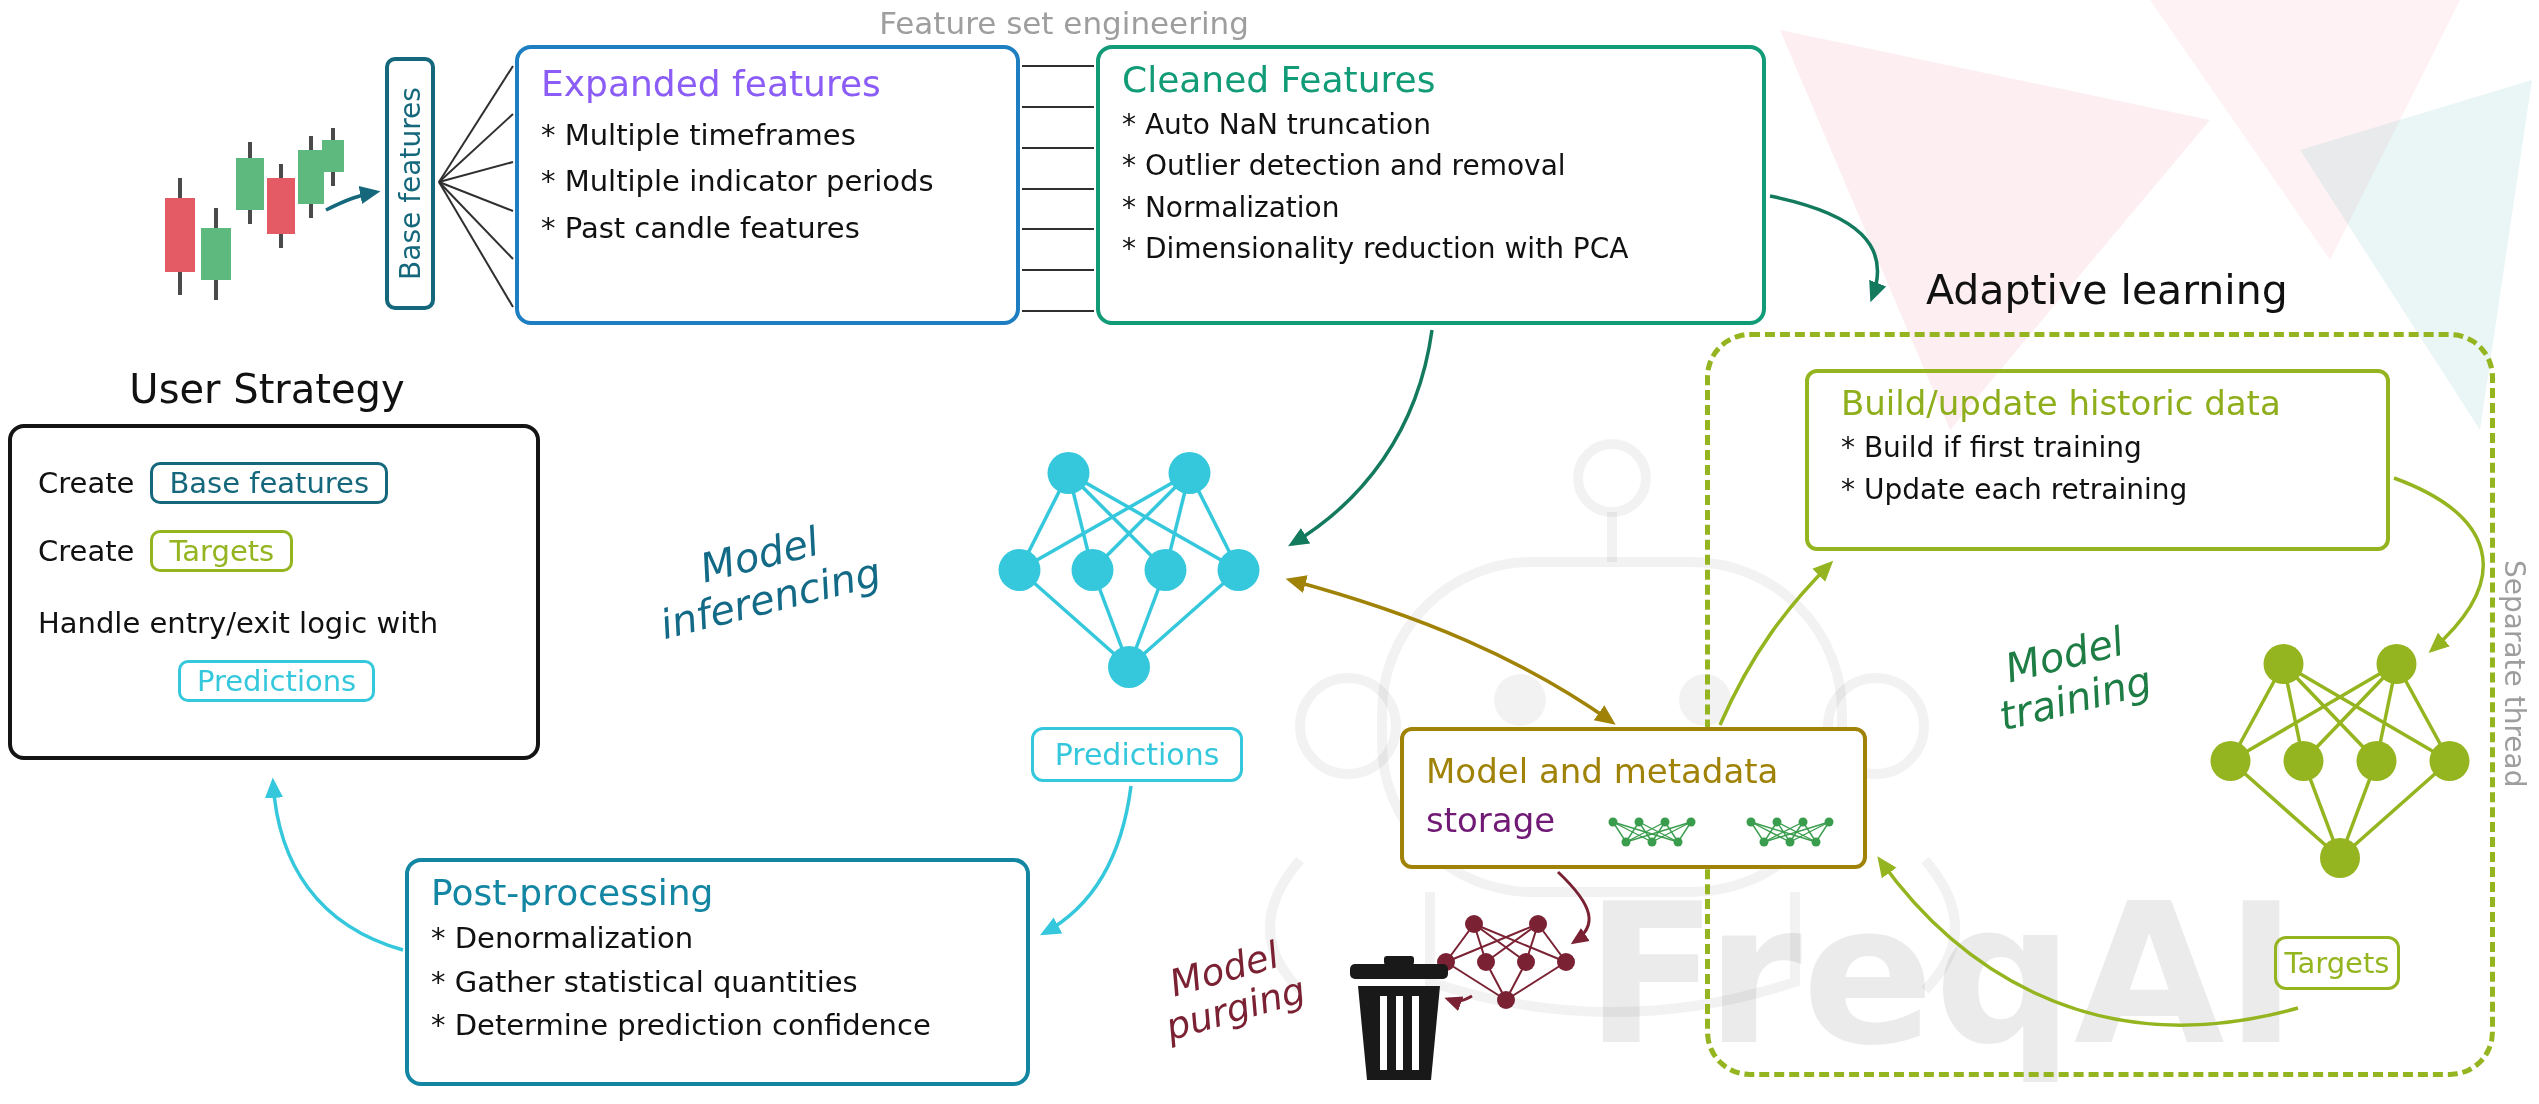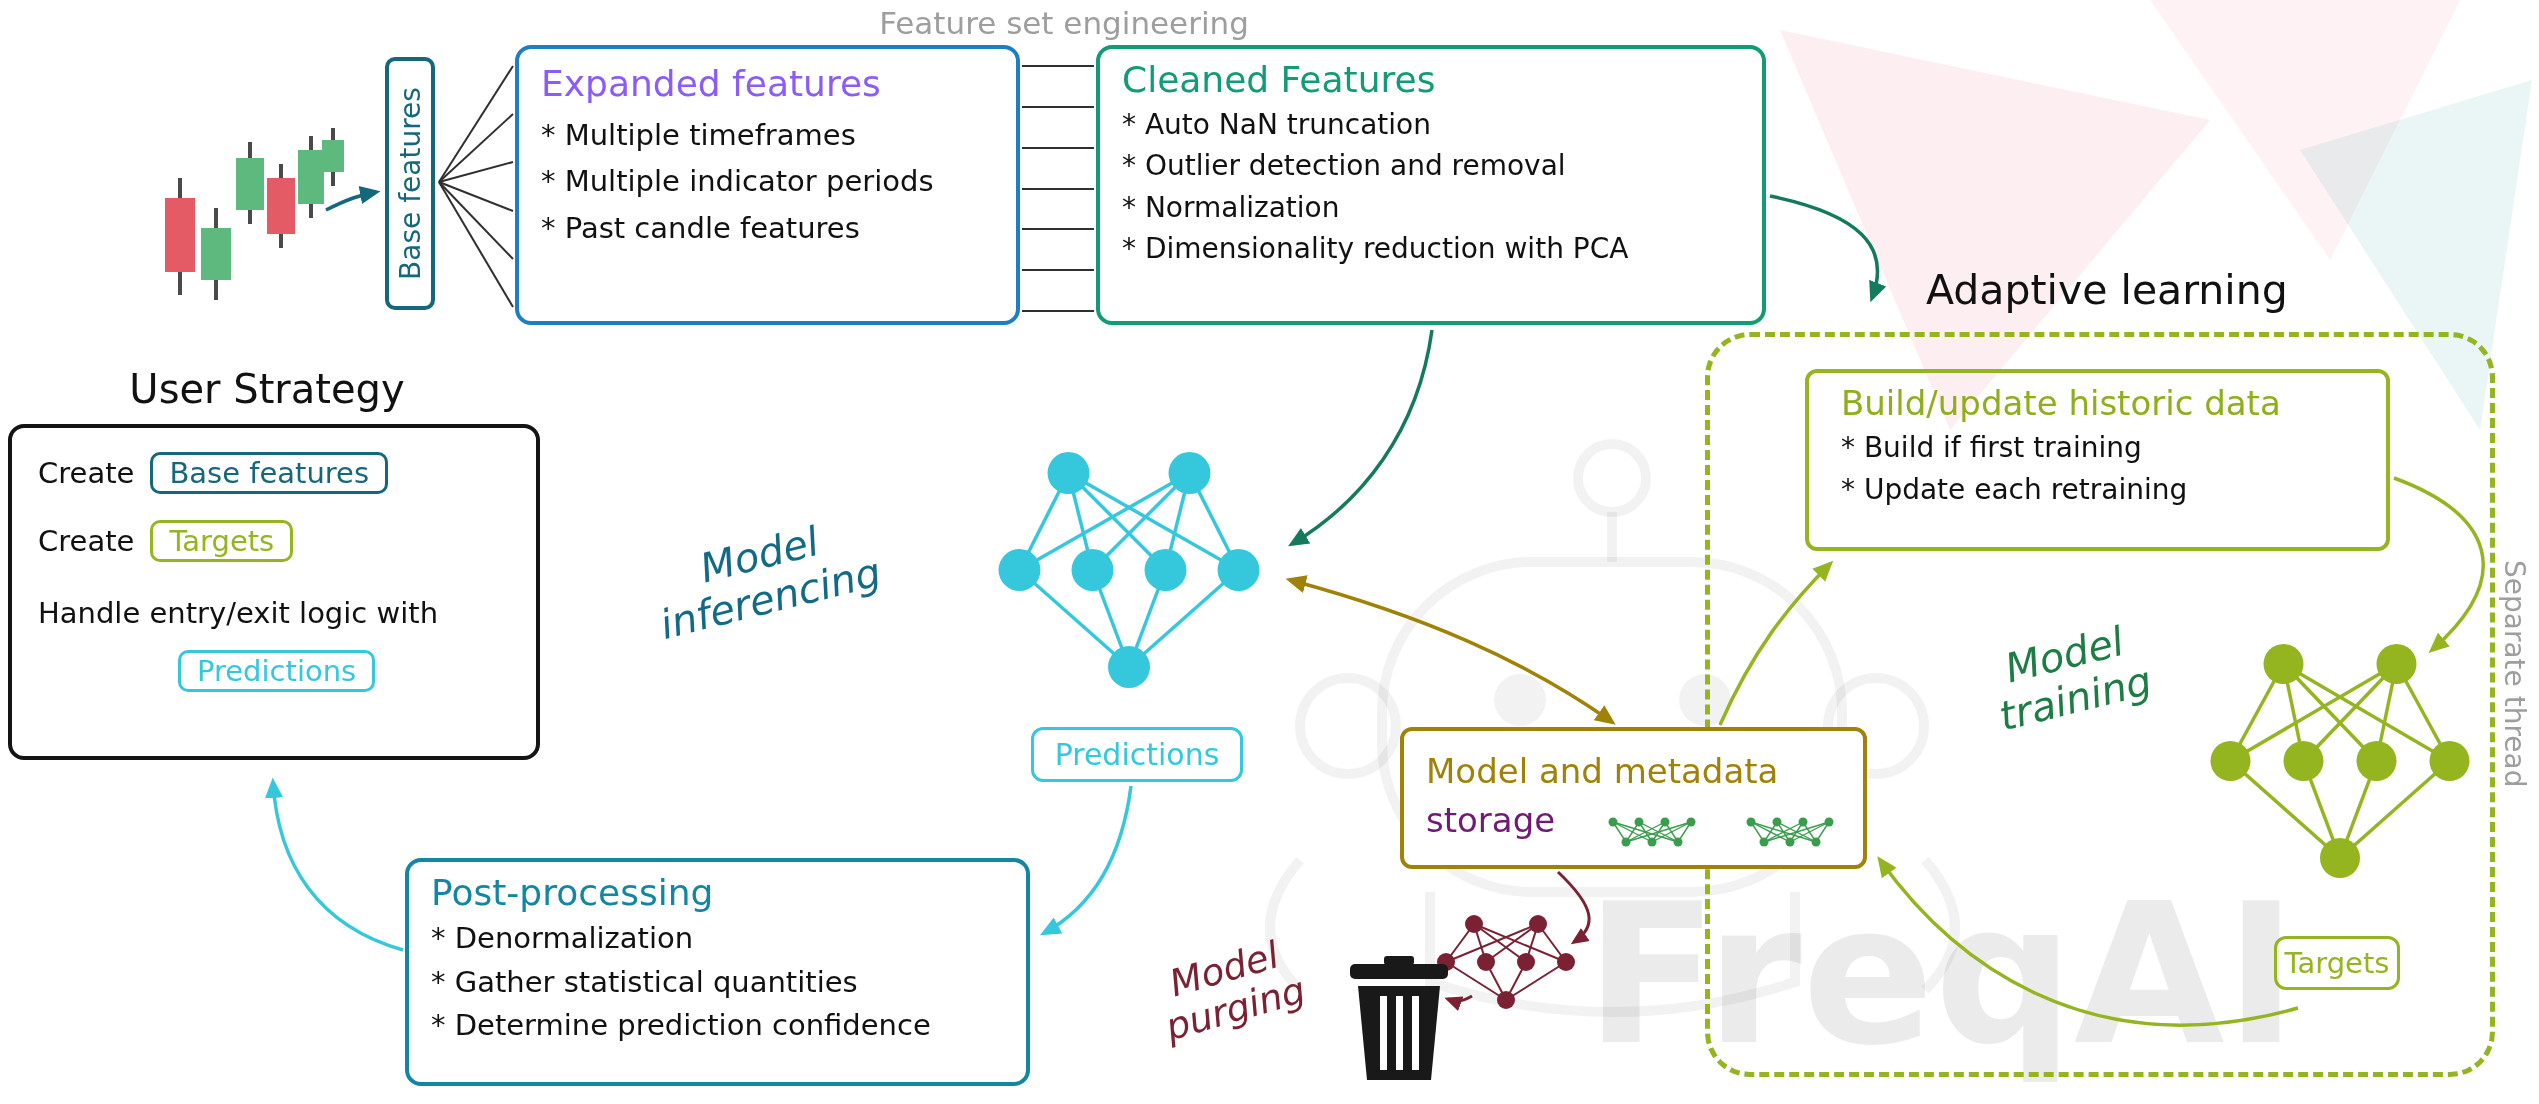--- a/index.html
+++ b/index.html
@@ -62,21 +62,21 @@
   <div class="box" style="left:1096px;top:45px;width:670px;height:280px;border-width:4px;border-color:#119b77;padding:10px 22px">
     <div class="box-title" style="color:#119b77;margin-bottom:4px">Cleaned Features</div>
     <div class="box-item" style="line-height:1.48;font-size:28px">* Auto NaN truncation</div>
     <div class="box-item" style="line-height:1.48;font-size:28px">* Outlier detection and removal</div>
     <div class="box-item" style="line-height:1.48;font-size:28px">* Normalization</div>
     <div class="box-item" style="line-height:1.48;font-size:28px">* Dimensionality reduction with PCA</div>
   </div>
 
   <div class="heading" style="left:117px;top:366px;width:300px">User Strategy</div>
 
-  <div class="box" style="left:8px;top:424px;width:532px;height:336px;border-width:4px;border-color:#141414;padding:20px 26px">
+  <div class="box" style="left:8px;top:424px;width:532px;height:336px;border-width:4px;border-color:#141414;padding:30px 26px">
     <div class="row" style="margin-top:4px">
       <span>Create</span>
       <span class="chip" style="color:#15687c;border-color:#15687c">Base features</span>
     </div>
     <div class="row" style="margin-top:26px">
       <span>Create</span>
       <span class="chip" style="color:#94b520;border-color:#94b520">Targets</span>
     </div>
     <div class="row" style="margin-top:34px">
       <span>Handle entry/exit logic with</span>

